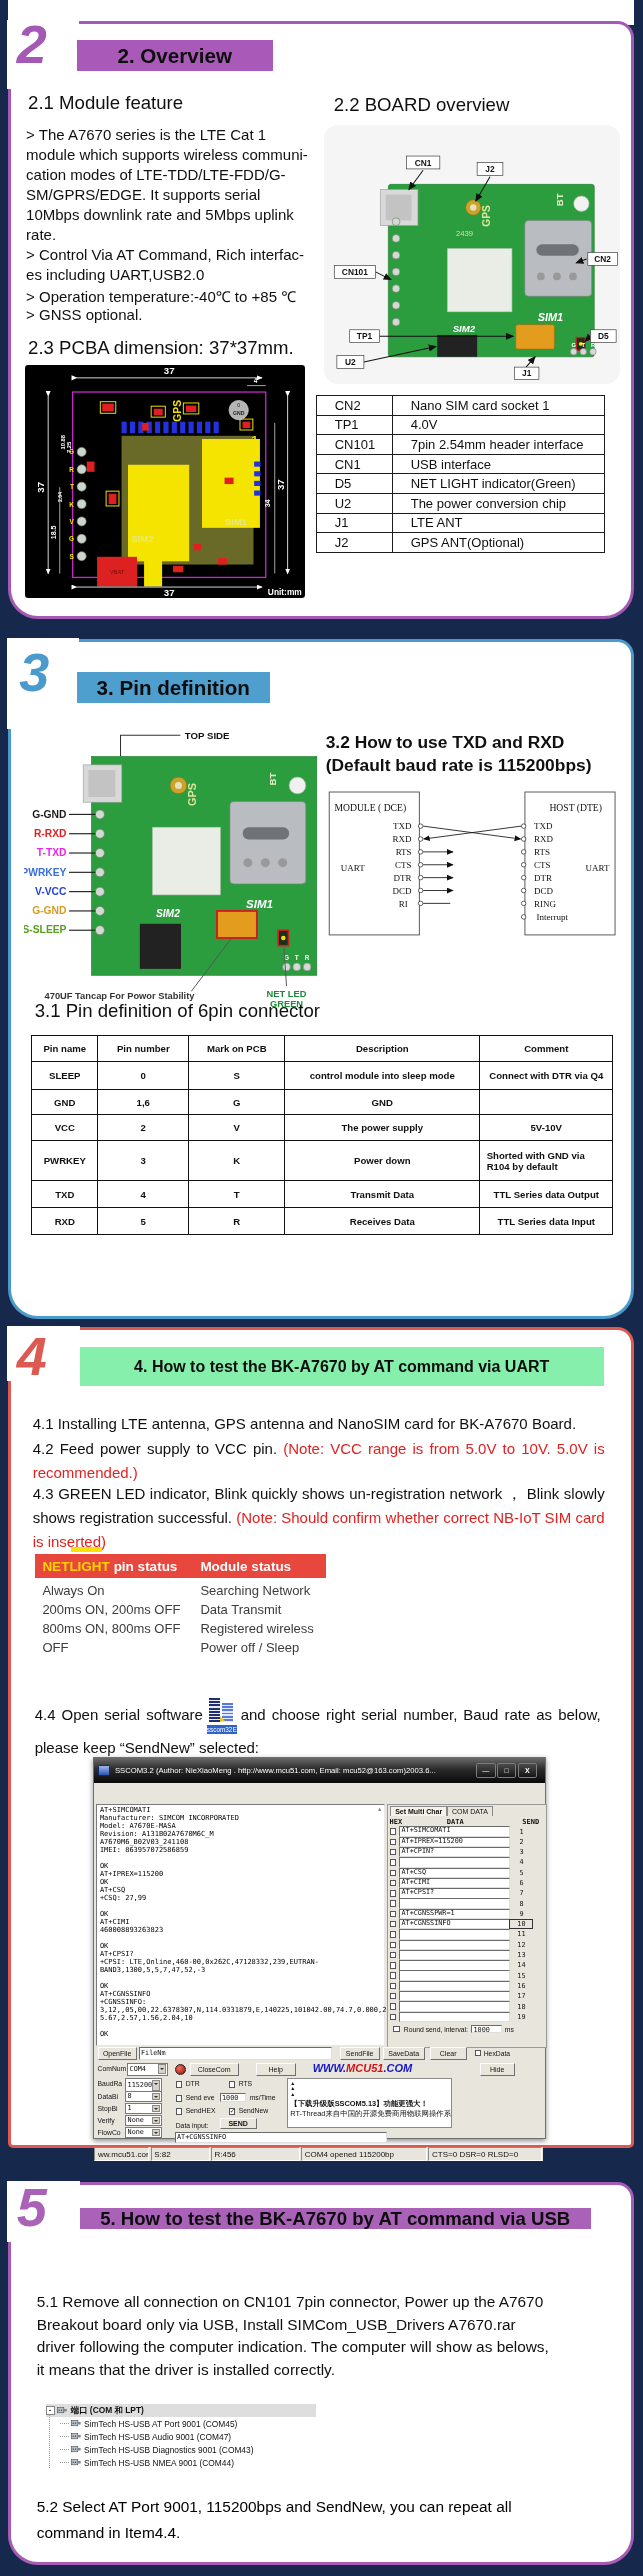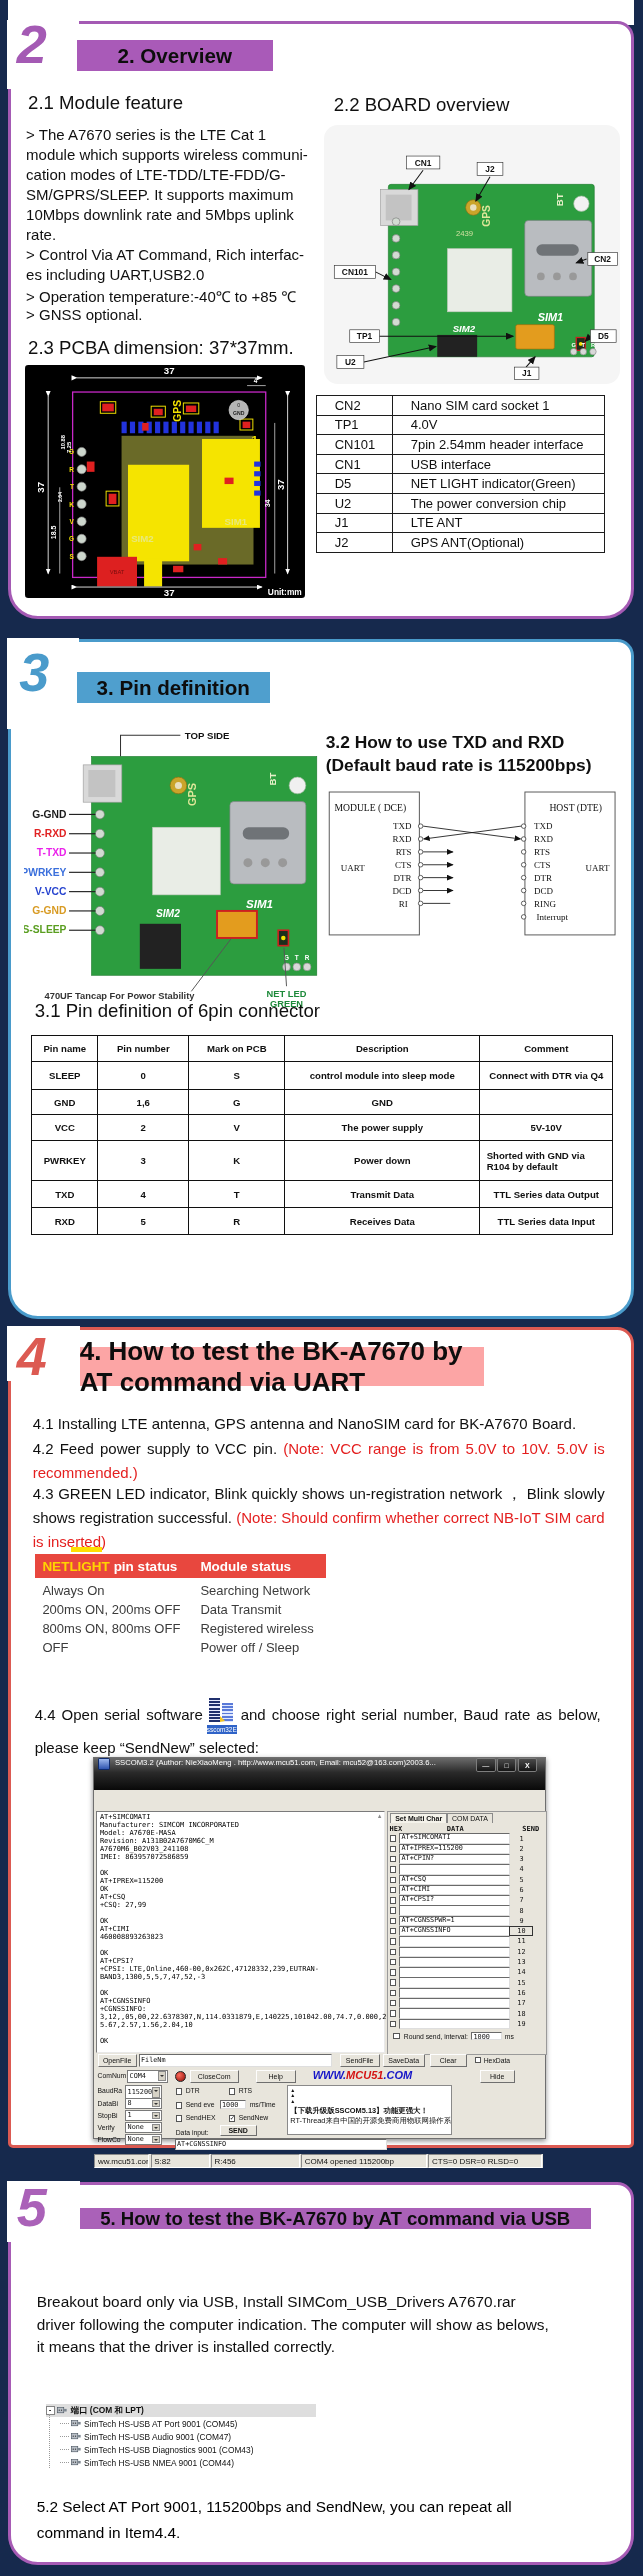--- a/index.html
+++ b/index.html
@@ -19,21 +19,21 @@
   .t22 td{border:1px solid #1c1c1c;height:18.6px;font-size:13px;color:#101010;padding:0 0 0 18px;white-space:nowrap}
   .t31{position:absolute;border-collapse:collapse;table-layout:fixed}
   .t31 td,.t31 th{border:1px solid #101010;font-size:9.6px;font-weight:bold;color:#101010;text-align:center;padding:1.3px 2.6px}
   .nl{position:absolute}
   .nlh{display:flex;align-items:center;font-weight:bold;font-size:13.5px;color:#fff}
   .nlr{display:flex;align-items:center;font-size:13px;color:#3c3c3c}
   .para{position:absolute;font-size:15px;line-height:24px;color:#101010;text-align:justify}
   .redtxt{color:#e41f1f}
   
   .win{position:absolute;background:#e8e5dc;border:1.3px solid #6f6f6f;box-sizing:border-box;box-shadow:0 1.9px 5.1px rgba(0,0,0,.45);font-size:7px}
-  .tbar{height:32px;background:linear-gradient(#6b6b6b,#2a2a2a 45%,#090909);display:flex;align-items:flex-start;color:#fff}
+  .tbar{height:25px;background:linear-gradient(#6b6b6b,#2a2a2a 45%,#090909);display:flex;align-items:center;color:#fff}
   .tbtn{width:17.4px;height:12.2px;margin-left:1.3px;background:linear-gradient(#4a4a4a,#151515);border:0.6px solid #7d7d7d;border-radius:1.9px;color:#fff;font-size:7px;display:flex;align-items:center;justify-content:center}
   .term{position:absolute;background:#fff;border:1.3px solid;border-color:#7a7a7a #e9e9e9 #e9e9e9 #7a7a7a}
   .term pre{margin:1.3px 0 0 2.6px;font-family:"DejaVu Sans Mono",monospace;font-size:7px;line-height:8px;color:#000}
   .panel{position:absolute;background:#e8e5dc}
   .tab{display:inline-block;border:0.6px solid #8a8a8a;border-bottom:none;background:#e8e5dc;padding:1.3px 3.9px;font-weight:bold;font-size:7px;font-family:Liberation Sans, sans-serif}
   .mrow{display:flex;align-items:center;height:10.3px;padding-left:1.9px}
   .cb{display:inline-block;width:6.4px;height:6.4px;background:#fff;border:0.6px solid #555;box-sizing:border-box;flex:none}
   .cbck{position:relative}
   .cbck::after{content:"✓";position:absolute;left:0px;top:-1.9px;font-size:6.4px;color:#111}
   .min{width:108px;height:8.4px;border:0.6px solid;border-color:#6a6a6a #dedede #dedede #6a6a6a;background:#fff;font-family:"DejaVu Sans Mono",monospace;font-size:6.8px;line-height:7.7px;margin-left:3.2px;padding-left:1.3px;overflow:hidden;white-space:nowrap}
@@ -67,21 +67,21 @@
   <div class="patch" style="left:-3.9px;top:-3.9px;width:4.5px;height:69px"></div>
   <div class="hbox" style="left:66px;top:16px;width:196px;height:31px;background:#a95ab8;font-size:20.6px">
       <span>2. Overview</span>
     </div>
 
   <div class="ttl" style="left:17.4px;top:68px">2.1 Module feature</div>
   <div class="abs plines" style="left:15.4px;top:102px;width:289px">
     <div>&gt; The A7670 series is the LTE Cat 1</div>
       <div>module which supports wireless communi-</div>
       <div>cation modes of LTE-TDD/LTE-FDD/G-</div>
-      <div>SM/GPRS/SLEEP. It supports maximum</div>
+      <div>SM/GPRS/EDGE. It supports serial</div>
       <div>10Mbps downlink rate and 5Mbps uplink</div>
       <div>rate.</div>
       <div>&gt; Control Via AT Command, Rich interfac-</div>
       <div>es including UART,USB2.0</div>
       <div>&gt; Operation temperature:-40℃ to +85 ℃</div>
       <div>&gt; GNSS optional.</div>
   </div>
 
   <div class="ttl" style="left:17.4px;top:313px">2.3 PCBA dimension: 37*37mm.</div>
 
@@ -527,21 +527,21 @@
           <td>TTL Series data Input</td>
         </tr>
     </tbody>
   </table>
 </div>
 <div class="num" style="left:19.3px;top:645px;color:#4a9bcb">3</div>
 
 <div class="card" style="top:1327px;height:821px;border:3.9px solid #dc5a52;border-radius:0 16.7px 5.1px 5.1px">
   <div class="patch" style="left:-3.9px;top:-3.9px;width:73px;height:4.5px"></div>
   <div class="patch" style="left:-3.9px;top:-3.9px;width:4.5px;height:55px"></div>
-  <div class="hbox" style="left:69px;top:17.4px;width:404px;height:39px;background:#fca5a5;font-size:26px">
+  <div class="hbox" style="left:69px;top:17.4px;width:524px;height:39px;background:#86efac;font-size:16px">
       <span>4. How to test the BK-A7670 by AT command via UART</span>
     </div>
 
   <div class="para" style="left:22px;top:82px;width:572px"><span>4.1 Installing LTE antenna, GPS antenna and NanoSIM card for BK-A7670 Board.</span></div>
   <div class="para" style="left:22px;top:107px;width:572px"><span>4.2 Feed power supply to VCC pin. </span><span class="redtxt">(Note: VCC range is from 5.0V to 10V. 5.0V is recommended.)</span></div>
   <div class="para" style="left:22px;top:152px;width:572px"><span>4.3 GREEN LED indicator, Blink quickly shows un-registration network ， Blink slowly shows  registration successful. </span><span class="redtxt">(Note: Should confirm whether correct NB-IoT SIM card is inserted)</span></div>
 
   <div class="abs" style="left:60px;top:217px;width:31px;height:4.5px;background:#ffe000"></div>
 
   <div class="nl" style="left:24px;top:224px;width:291px">
@@ -804,20 +804,21 @@
 <div class="num" style="left:16.7px;top:1329px;color:#dc5a52">4</div>
 
 <div class="card" style="top:2182px;height:383px;border:3.9px solid #a75bb5;border-radius:0 16.7px 30px 30px">
   <div class="patch" style="left:-3.9px;top:-3.9px;width:73px;height:4.5px"></div>
   <div class="patch" style="left:-3.9px;top:-3.9px;width:4.5px;height:61px"></div>
   <div class="hbox" style="left:69px;top:23px;width:511px;height:21px;background:#aa61b8;font-size:18.6px">
       <span>5. How to test the BK-A7670 by AT command via USB</span>
     </div>
 
   <div class="abs" style="left:26px;top:108px;font-size:15.4px;color:#101010">
+    <div style="height:22.5px">5.1 Remove all connection on CN101 7pin connector, Power up the A7670</div>
     <div style="height:22.5px">Breakout board only via USB, Install SIMCom_USB_Drivers A7670.rar</div>
     <div style="height:22.5px">driver following the computer indication. The computer will show as belows,</div>
     <div style="height:22.5px">it means that the driver is installed correctly.</div>
   </div>
 
   <div class="abs" style="left:35px;top:219px;width:334px">
     <div class="abs" style="left:3.2px;top:10.3px;height:54px;border-left:0.6px dotted #9a9a9a"></div>
     <div class="trow" style="background:#dedede;width:270px;font-weight:bold">
       <span class="expbox">-</span>
       <svg class="devicon" width="10.3" height="8.4" viewBox="0 0 16 13">

